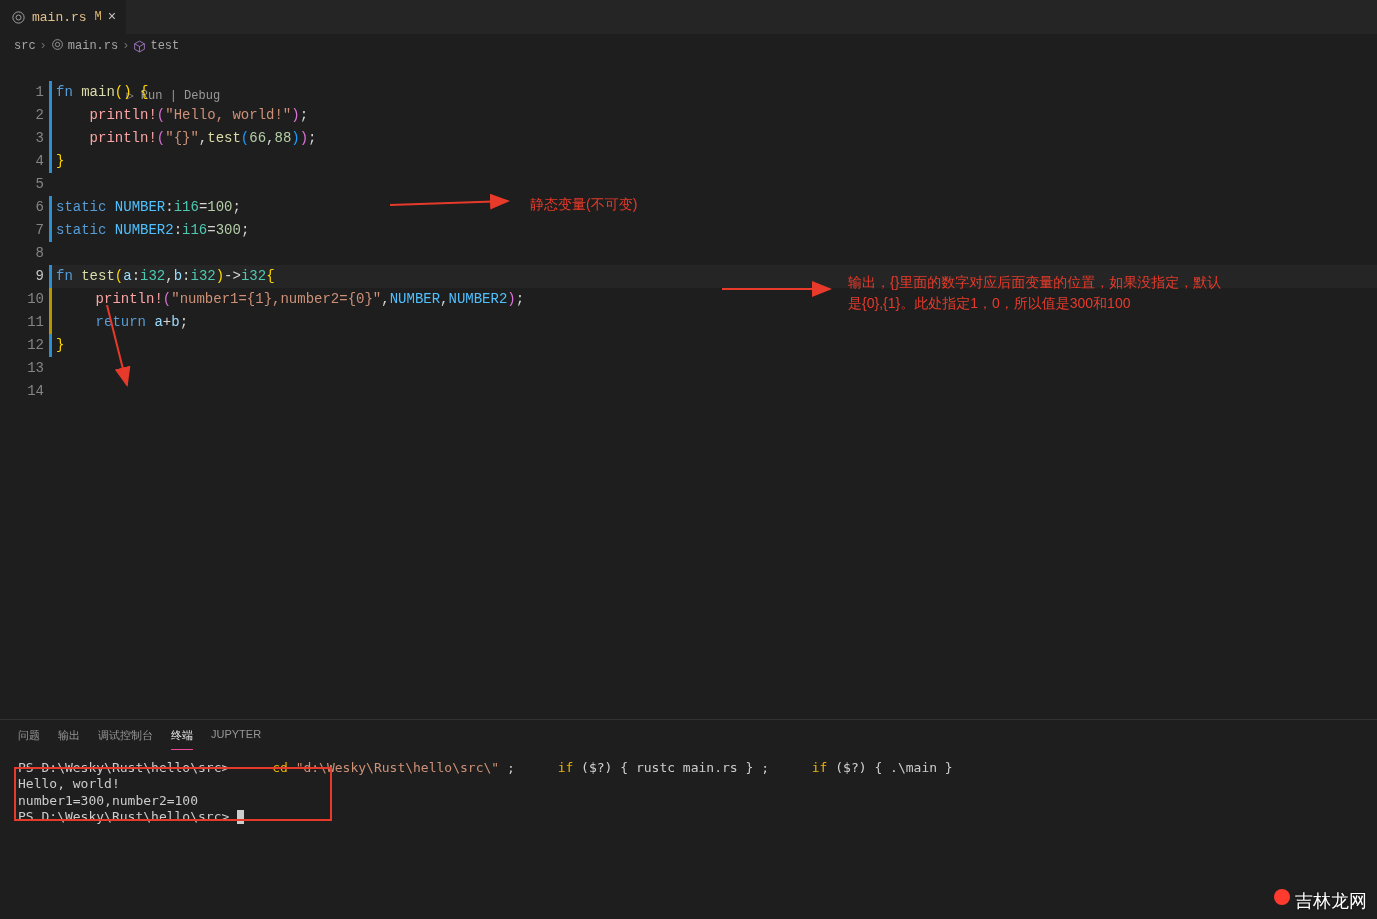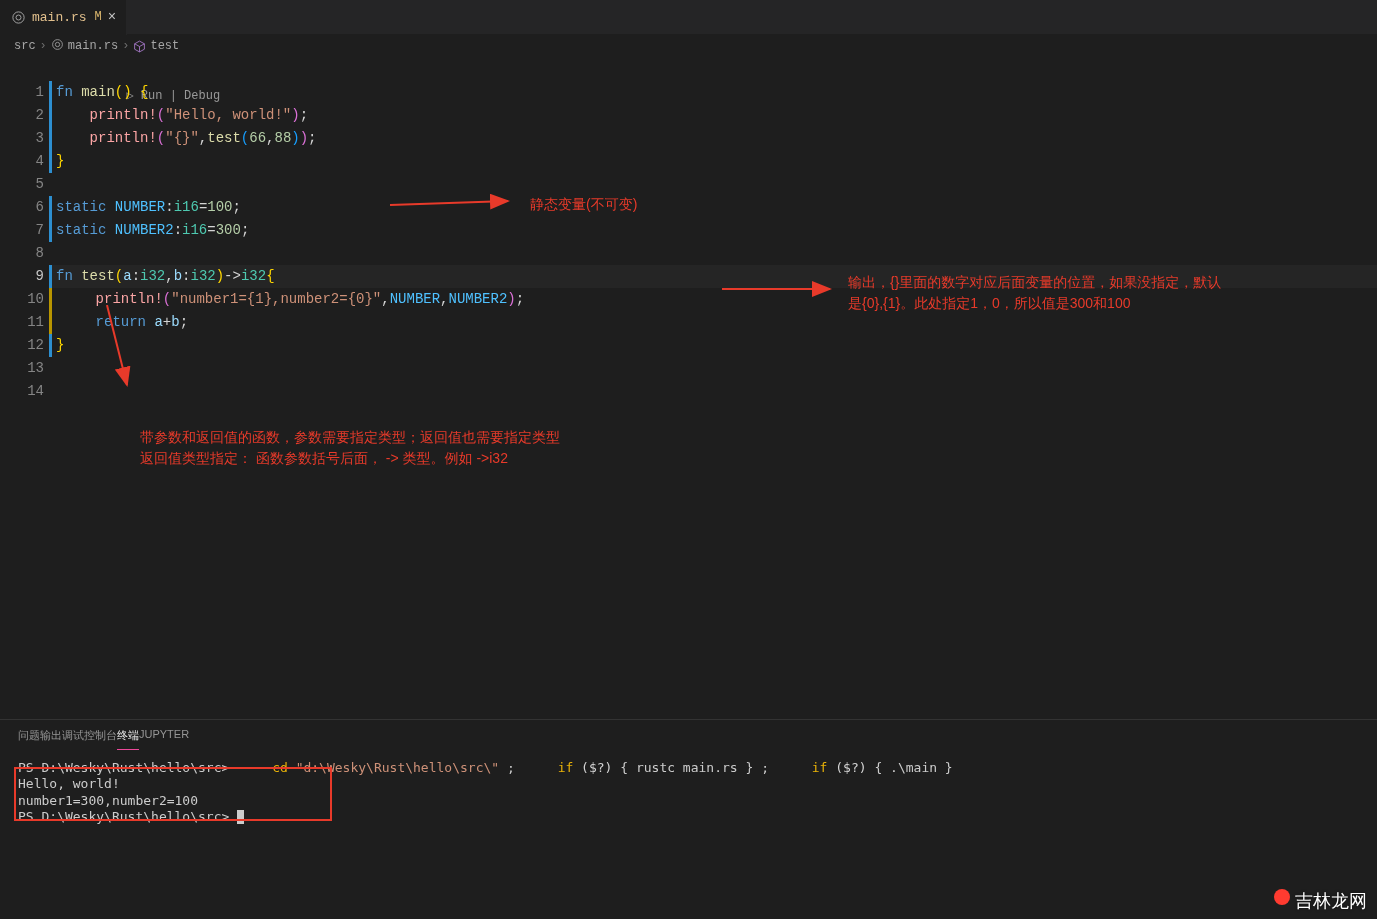--- a/index.html
+++ b/index.html
@@ -105,20 +105,21 @@
 .panel {
   position: absolute;
   left: 0; right: 0;
   bottom: 0;
   height: 200px;
   background: #1e1e1e;
   border-top: 1px solid #333;
 }
 .panel-tabs {
   display: flex;
+  gap: 18px;
   padding: 8px 18px 0 18px;
   font-size: 11px;
   color: #969696;
   font-family: "Microsoft YaHei", sans-serif;
 }
 .panel-tabs .ptab { padding-bottom: 6px; cursor: pointer; }
 .panel-tabs .active { color: #e7e7e7; border-bottom: 1px solid #ec4899; }
 .terminal {
   padding: 10px 18px;
   font-family: Consolas, monospace;
@@ -248,23 +249,20 @@
     </div>
 
     <svg class="arrow" style="left:40px;top:248px;width:40px;height:90px;">
       <defs>
           <marker id="ah3" markerWidth="10" markerHeight="8" refX="9" refY="4" orient="auto">
             <path d="M0,0 L10,4 L0,8 Z" fill="#e83a2a"></path>
           </marker>
         </defs>
       <line x1="5" y1="0" x2="25" y2="80" stroke="#e83a2a" stroke-width="2" marker-end="url(#ah3)"></line>
     </svg>
-    <div class="annotation" style="left:78px;top:370px;">
-      <span>带参数和返回值的函数，参数需要指定类型；返回值也需要指定类型</span><br><span>返回值类型指定：  函数参数括号后面，  -&gt; 类型。例如 -&gt;i32</span>
-    </div>
   </div>
 </div>
 
 <div class="panel">
   <div class="panel-tabs">
     <div class="ptab">问题</div>
     <div class="ptab">输出</div>
     <div class="ptab">调试控制台</div>
     <div class="ptab active">终端</div>
     <div class="ptab">JUPYTER</div>

